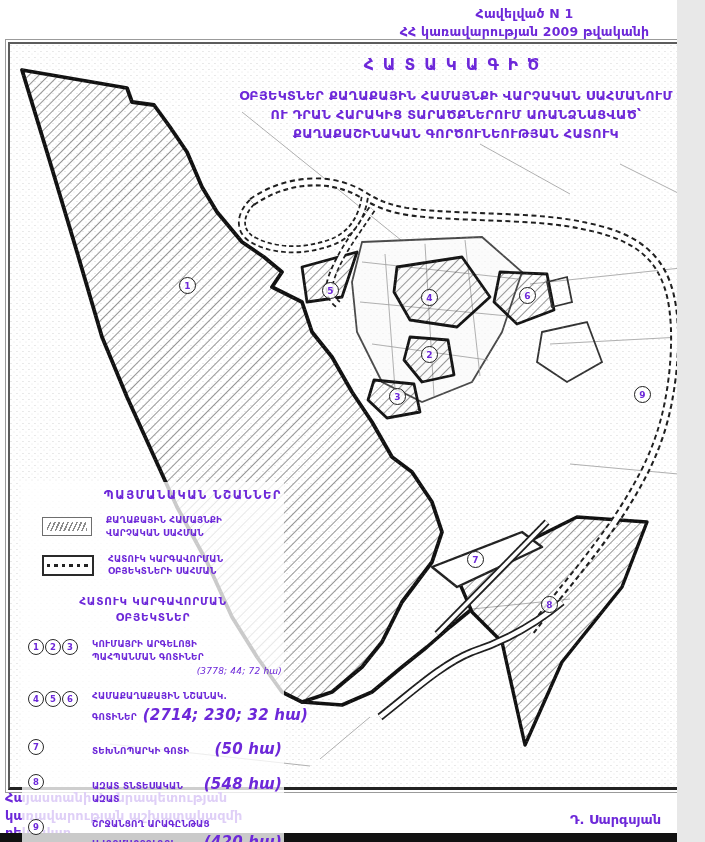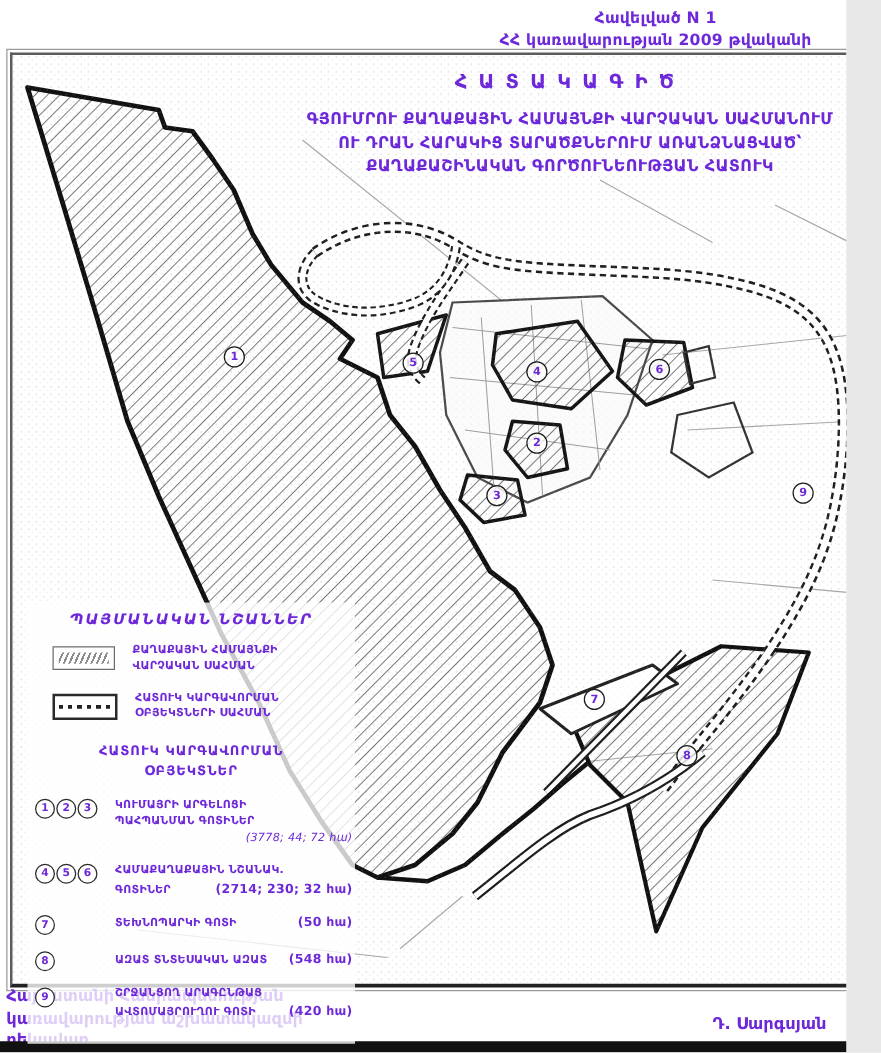--- a/index.html
+++ b/index.html
@@ -17,40 +17,40 @@
   .map-title{position:absolute;left:212px;top:12px;width:468px;text-align:center;z-index:3;}
   .map-title .h1{font-size:15.5px;font-weight:700;letter-spacing:9px;margin-bottom:12px;}
   .map-title .sub{font-size:12.8px;font-weight:700;line-height:1.5;letter-spacing:.3px;}
   
   .marker{position:absolute;width:15px;height:15px;border:1.6px solid #1d1d1d;border-radius:50%;
           background:rgba(255,255,255,.82);display:flex;align-items:center;justify-content:center;
           font-size:9px;font-weight:700;z-index:4;}
   
   .legend{position:absolute;left:12px;top:438px;width:258px;z-index:3;
           background:rgba(255,255,255,.78);padding:4px 2px 6px 2px;}
-  .lg-title{text-align:center;font-size:11.5px;font-weight:700;letter-spacing:1.5px;margin:2px 0 12px 0;font-style:italic;}
+  .lg-title{text-align:right;font-size:11.5px;font-weight:700;letter-spacing:1.5px;margin:2px 0 12px 0;}
   .lg-row{display:flex;align-items:center;margin:0 0 13px 6px;padding-left:12px;}
   .swatch{width:48px;height:17px;border:1.4px solid #6e6e6e;margin-right:14px;flex:none;
           display:flex;align-items:center;justify-content:center;background:#fff;}
   .swatch.bold{border:2px solid #2a2a2a;}
   .sw-hatch{width:40px;height:9px;
             background:repeating-linear-gradient(115deg,transparent 0 2.5px,#8b8b8b 2.5px 4px);}
   .sw-dots{width:42px;height:3.5px;
            background:repeating-linear-gradient(90deg,#222 0 3.5px,transparent 3.5px 7.5px);}
   .lg-lbl{font-size:8.8px;font-weight:700;line-height:1.45;letter-spacing:.2px;}
   .lg-obj-title{text-align:center;font-size:10.5px;font-weight:700;line-height:1.5;
                 letter-spacing:.8px;margin:16px 0 12px 0;}
   .obj-row{display:flex;margin:0 0 12px 4px;align-items:flex-start;}
   .badges{width:64px;flex:none;display:flex;gap:1px;padding-top:1px;}
   .badge{width:14px;height:14px;border:1.4px solid #2a2a2a;border-radius:50%;flex:none;
          display:flex;align-items:center;justify-content:center;font-size:8.5px;font-weight:700;
          background:#fff;}
   .obj-txt{flex:1;font-size:8.8px;font-weight:700;line-height:1.5;letter-spacing:.2px;}
   .obj-line{display:flex;justify-content:space-between;align-items:baseline;}
-  .area{font-weight:700;font-size:10px;white-space:nowrap;padding-left:6px;}
+  .area{font-style:italic;font-weight:700;font-size:15px;white-space:nowrap;padding-left:6px;}
   .area-line{text-align:right;font-style:italic;font-weight:400;font-size:9px;margin-top:1px;}
   
   .foot-left{position:absolute;left:5px;top:789px;font-size:13px;font-weight:700;line-height:1.35;}
   .signature{position:absolute;left:570px;top:812px;font-size:13px;font-weight:700;}
   .bottom-bar{position:absolute;left:0;top:833px;width:705px;height:9px;background:#111;}
 </style>
 </head>
 <body>
 
 <div class="page">
@@ -134,21 +134,21 @@
       </g>
 
       <path d="M292,658 L332,661 L362,648 L392,623 L417,603 L440,583 L462,565" fill="none" stroke="#111" stroke-width="3.6" stroke-linejoin="round"></path>
 
       <rect x="0" y="0" width="690" height="743" fill="url(#speck)" opacity="0.3"></rect>
     </svg>
 
     <div class="map-title">
       <div class="h1">ՀԱՏԱԿԱԳԻԾ</div>
       <div class="sub">
-        <div>ԳՅՈՒՄՐՈՒ ՔԱՂԱՔԱՅԻՆ ՀԱՄԱՅՆՔԻ ՎԱՐՉԱԿԱՆ ՍԱՀՄԱՆՈՒՄ</div>
+        <div>ՕԲՅԵԿՏՆԵՐ ՔԱՂԱՔԱՅԻՆ ՀԱՄԱՅՆՔԻ ՎԱՐՉԱԿԱՆ ՍԱՀՄԱՆՈՒՄ</div>
         <div>ՈՒ ԴՐԱՆ ՀԱՐԱԿԻՑ ՏԱՐԱԾՔՆԵՐՈՒՄ ԱՌԱՆՁՆԱՑՎԱԾ՝</div>
         <div>ՔԱՂԱՔԱՇԻՆԱԿԱՆ ԳՈՐԾՈՒՆԵՈՒԹՅԱՆ ՀԱՏՈՒԿ</div>
       </div>
     </div>
 
     <div class="marker" style="left:169px;top:233px">1</div>
     <div class="marker" style="left:411px;top:302px">2</div>
     <div class="marker" style="left:379px;top:344px">3</div>
     <div class="marker" style="left:411px;top:245px">4</div>
     <div class="marker" style="left:312px;top:238px">5</div>

